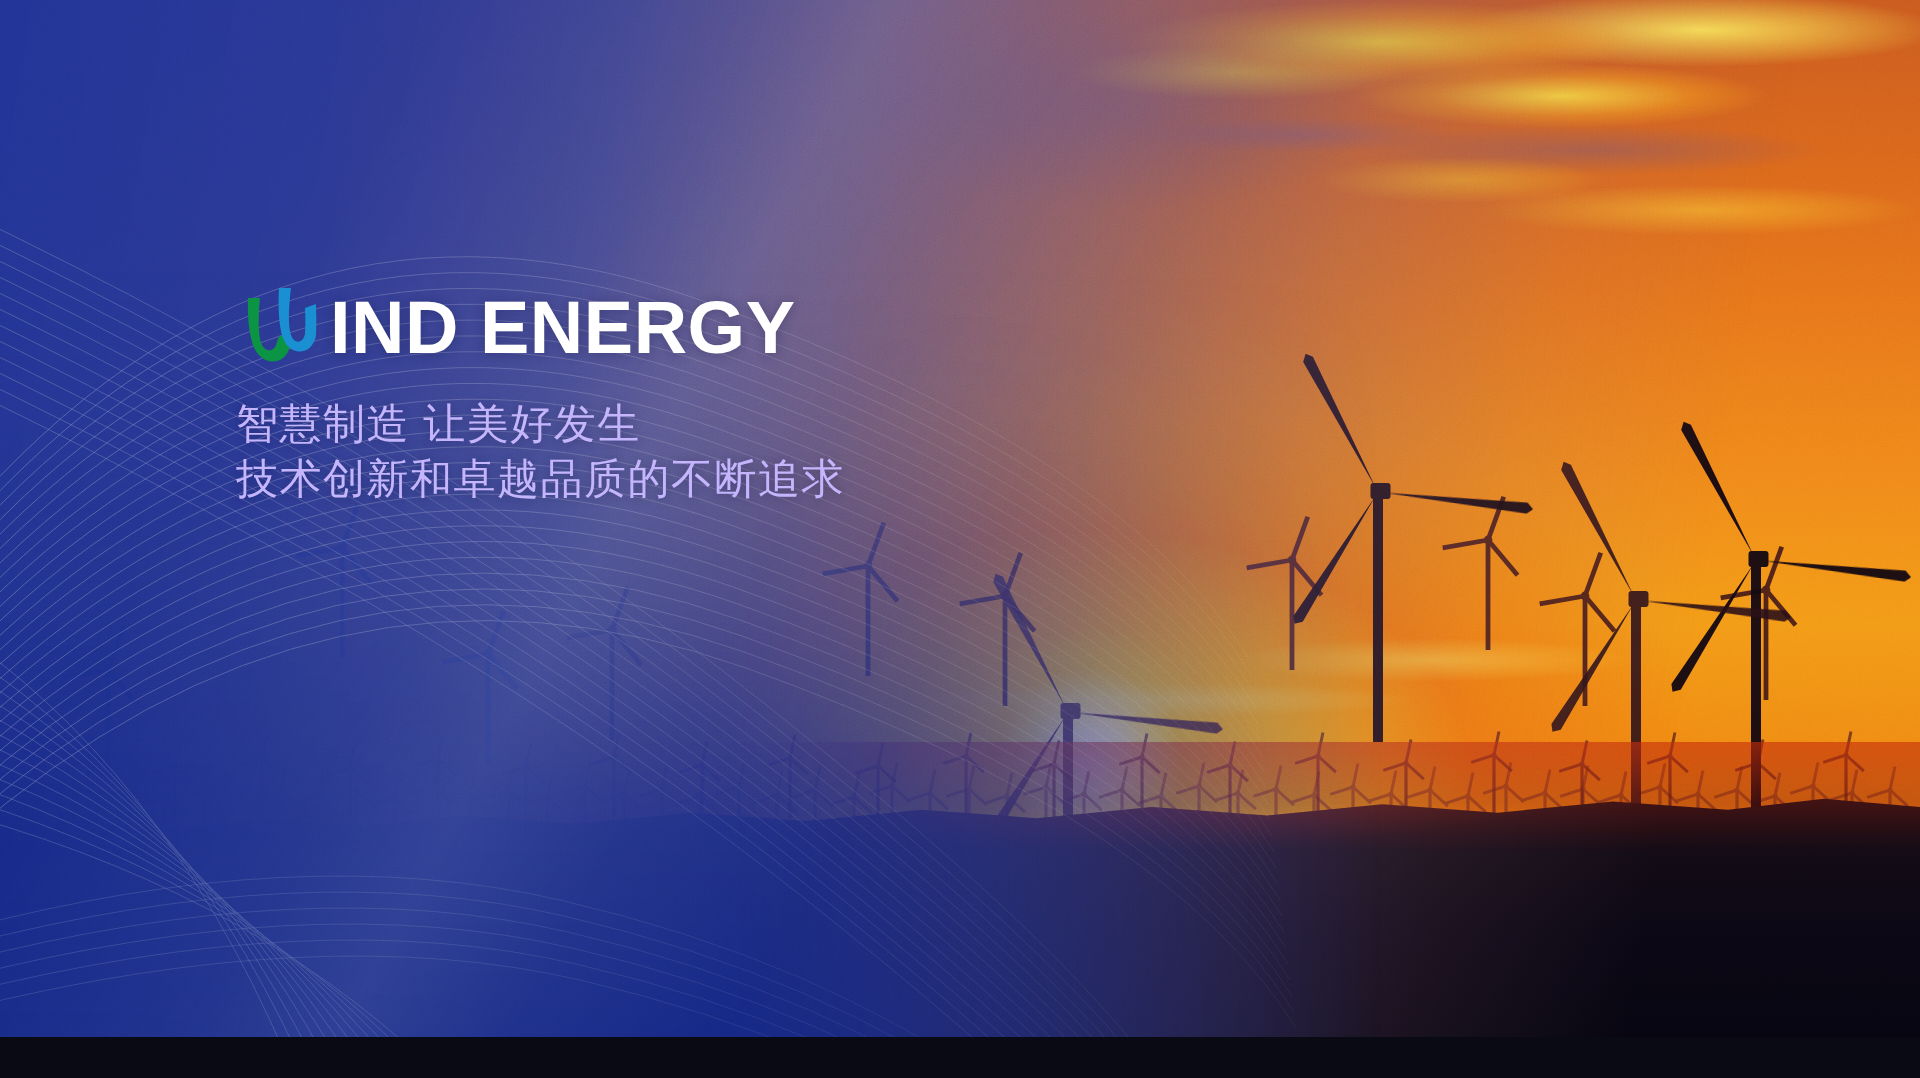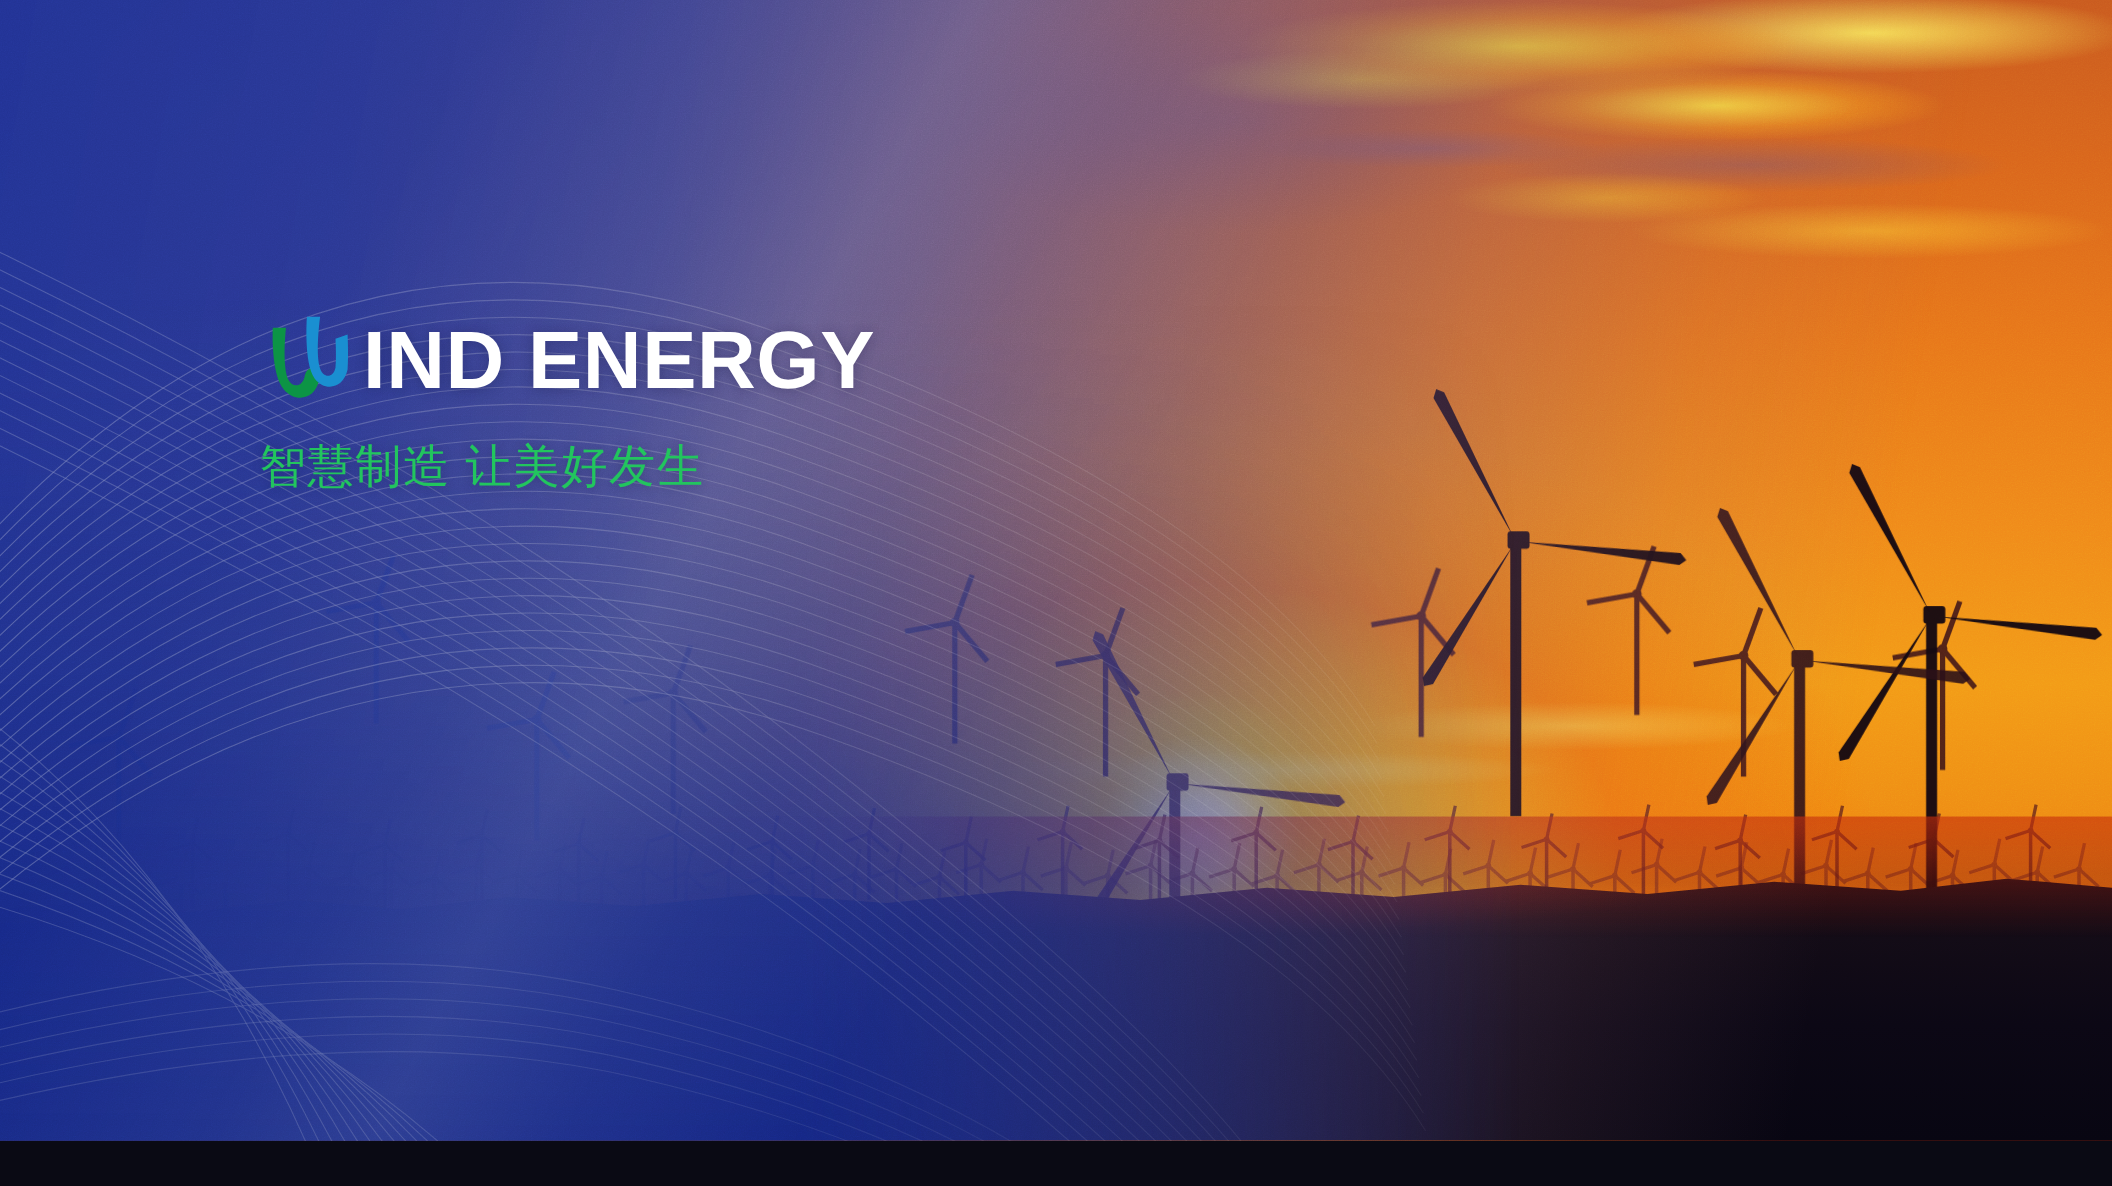--- a/index.html
+++ b/index.html
@@ -138,21 +138,21 @@
     font-weight: 700;
     letter-spacing: 0.5px;
     line-height: 1;
     white-space: nowrap;
     text-shadow: 0 1px 12px rgba(20,20,60,.30);
   }
   .tagline {
     margin-top: 22px;
   }
   .tagline-line {
-    color: #22c55e;
+    color: #c4b5fd;
     font-size: 42px;
     font-weight: 400;
     line-height: 1.32;
     letter-spacing: 1.5px;
     white-space: nowrap;
     text-shadow: 0 1px 10px rgba(20,20,60,.32);
   }
 </style>
 </head>
 <body>
@@ -422,17 +422,18 @@
                    C 69 26, 70 44, 69 52
                    C 67 62, 58 62, 55 53
                    C 51 41, 54 14, 55 6 Z" fill="#1a8fd1"></path>
         </svg>
       </span>
       <span class="brandname">IND ENERGY</span>
     </div>
 
     <div class="tagline">
       <div class="tagline-line">智慧制造 让美好发生</div>
+      <div class="tagline-line">技术创新和卓越品质的不断追求</div>
     </div>
 
   </div>
 
 </div>
 
 </body></html>

